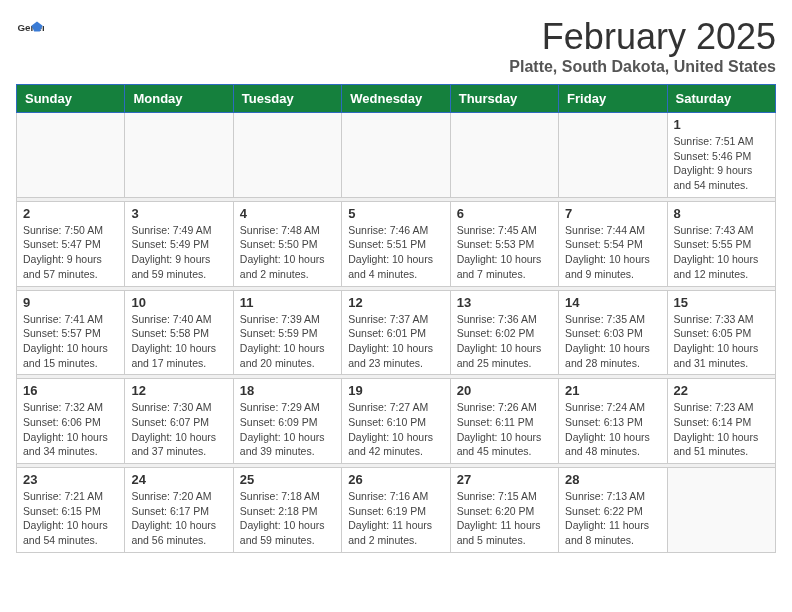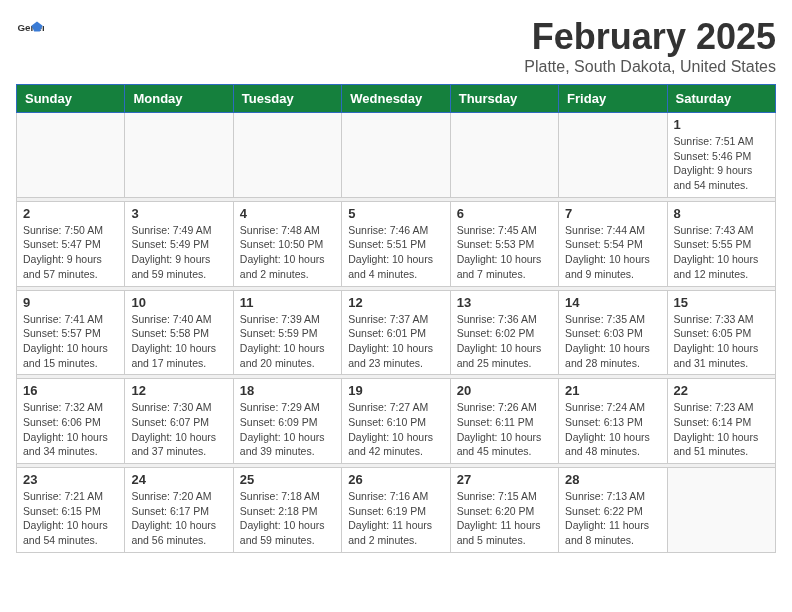--- a/index.html
+++ b/index.html
@@ -23,26 +23,27 @@
     }
     .logo-icon {
       width: 28px;
       height: 28px;
     }
     .title-area {
       text-align: right;
     }
     .month-title {
       font-size: 36px;
-      font-weight: bold;
+      font-weight: normal;
       color: #333;
     }
     .location-subtitle {
       font-size: 16px;
       color: #555;
+      font-weight: bold;
     }
     .calendar {
       width: 100%;
       border-collapse: collapse;
       border: 1px solid #ccc;
     }
     .calendar th {
       background-color: #15803d;
       color: #fff;
       text-align: left;
@@ -131,21 +132,21 @@
         </td>
         <td>
           <span class="day-number">3</span>
           <div class="day-info">Sunrise: 7:49 AM
 Sunset: 5:49 PM
 Daylight: 9 hours and 59 minutes.</div>
         </td>
         <td>
           <span class="day-number">4</span>
           <div class="day-info">Sunrise: 7:48 AM
-Sunset: 10:50 PM
+Sunset: 5:50 PM
 Daylight: 10 hours and 2 minutes.</div>
         </td>
         <td>
           <span class="day-number">5</span>
           <div class="day-info">Sunrise: 7:46 AM
 Sunset: 5:51 PM
 Daylight: 10 hours and 4 minutes.</div>
         </td>
         <td>
           <span class="day-number">6</span>

